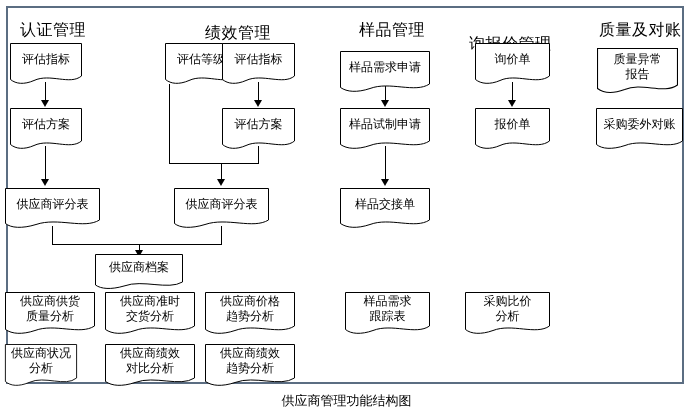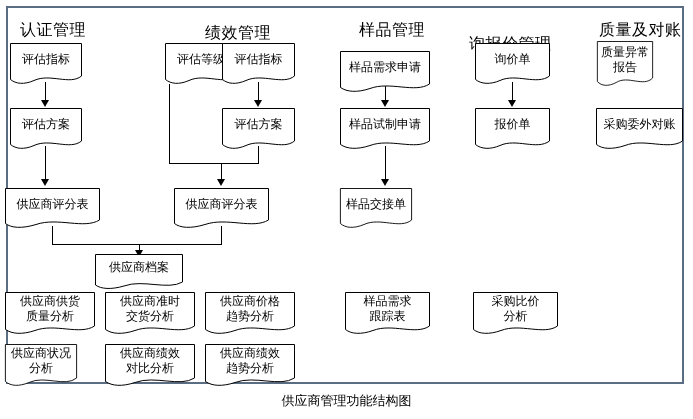--- a/index.html
+++ b/index.html
@@ -129,21 +129,21 @@
     <div class="label">样品需求申请</div>
   </div>
 
   <div class="node" style="left:475px;top:43px;width:75px;height:42px;padding-left:34px;">
     <svg class="shape" viewBox="0 0 75 42" preserveAspectRatio="none">
       <path d="M0.5,0.5 H74.5 V33 C62,42.5 41,30 25,37.5 C15,41.8 6,41 0.5,36.5 Z"></path>
     </svg>
     <div class="label">询价单</div>
   </div>
 
-  <div class="node two-line" style="left:597px;top:41px;width:56px;height:46px;">
+  <div class="node two-line" style="left:597px;top:48px;width:81px;height:46px;">
     <svg class="shape" viewBox="0 0 76 46" preserveAspectRatio="none">
       <path d="M0.5,0.5 H75.5 V37 C63,46.5 42,34 26,41.5 C15,45.8 6,45 0.5,40.5 Z"></path>
     </svg>
     <div class="label">质量异常
 报告</div>
   </div>
 
   <div class="node" style="left:10px;top:108px;width:72px;height:42px;">
     <svg class="shape" viewBox="0 0 72 42" preserveAspectRatio="none">
       <path d="M0.5,0.5 H71.5 V33 C60,42.5 40,30 24,37.5 C14,41.8 6,41 0.5,36.5 Z"></path>
@@ -186,21 +186,21 @@
     <div class="label">供应商评分表</div>
   </div>
 
   <div class="node" style="left:174px;top:188px;width:95px;height:41px;">
     <svg class="shape" viewBox="0 0 95 41" preserveAspectRatio="none">
       <path d="M0.5,0.5 H94.5 V32 C79,41.5 53,29 31,36.5 C17,40.8 6,40 0.5,35.5 Z"></path>
     </svg>
     <div class="label">供应商评分表</div>
   </div>
 
-  <div class="node" style="left:340px;top:188px;width:72px;height:41px;">
+  <div class="node" style="left:340px;top:188px;width:90px;height:41px;">
     <svg class="shape" viewBox="0 0 90 41" preserveAspectRatio="none">
       <path d="M0.5,0.5 H89.5 V32 C75,41.5 50,29 30,36.5 C17,40.8 7,40 0.5,35.5 Z"></path>
     </svg>
     <div class="label">样品交接单</div>
   </div>
 
   <div class="node" style="left:95px;top:254px;width:88px;height:36px;">
     <svg class="shape" viewBox="0 0 88 36" preserveAspectRatio="none">
       <path d="M0.5,0.5 H87.5 V28 C73,36.5 48,25 29,32 C16,35.8 6,35 0.5,31 Z"></path>
     </svg>
@@ -232,21 +232,21 @@
   </div>
 
   <div class="node two-line" style="left:345px;top:292px;width:85px;height:43px;">
     <svg class="shape" viewBox="0 0 85 43" preserveAspectRatio="none">
       <path d="M0.5,0.5 H84.5 V34 C71,43.5 47,31 28,38.5 C16,42.8 6,42 0.5,37.5 Z"></path>
     </svg>
     <div class="label">样品需求
 跟踪表</div>
   </div>
 
-  <div class="node two-line" style="left:465px;top:292px;width:85px;height:43px;margin-left:8px;">
+  <div class="node two-line" style="left:465px;top:292px;width:85px;height:43px;">
     <svg class="shape" viewBox="0 0 85 43" preserveAspectRatio="none">
       <path d="M0.5,0.5 H84.5 V34 C71,43.5 47,31 28,38.5 C16,42.8 6,42 0.5,37.5 Z"></path>
     </svg>
     <div class="label">采购比价
 分析</div>
   </div>
 
   <div class="node two-line" style="left:5px;top:344px;width:72px;height:43px;">
     <svg class="shape" viewBox="0 0 90 43" preserveAspectRatio="none">
       <path d="M0.5,0.5 H89.5 V34 C75,43.5 50,31 30,38.5 C17,42.8 7,42 0.5,37.5 Z"></path>

